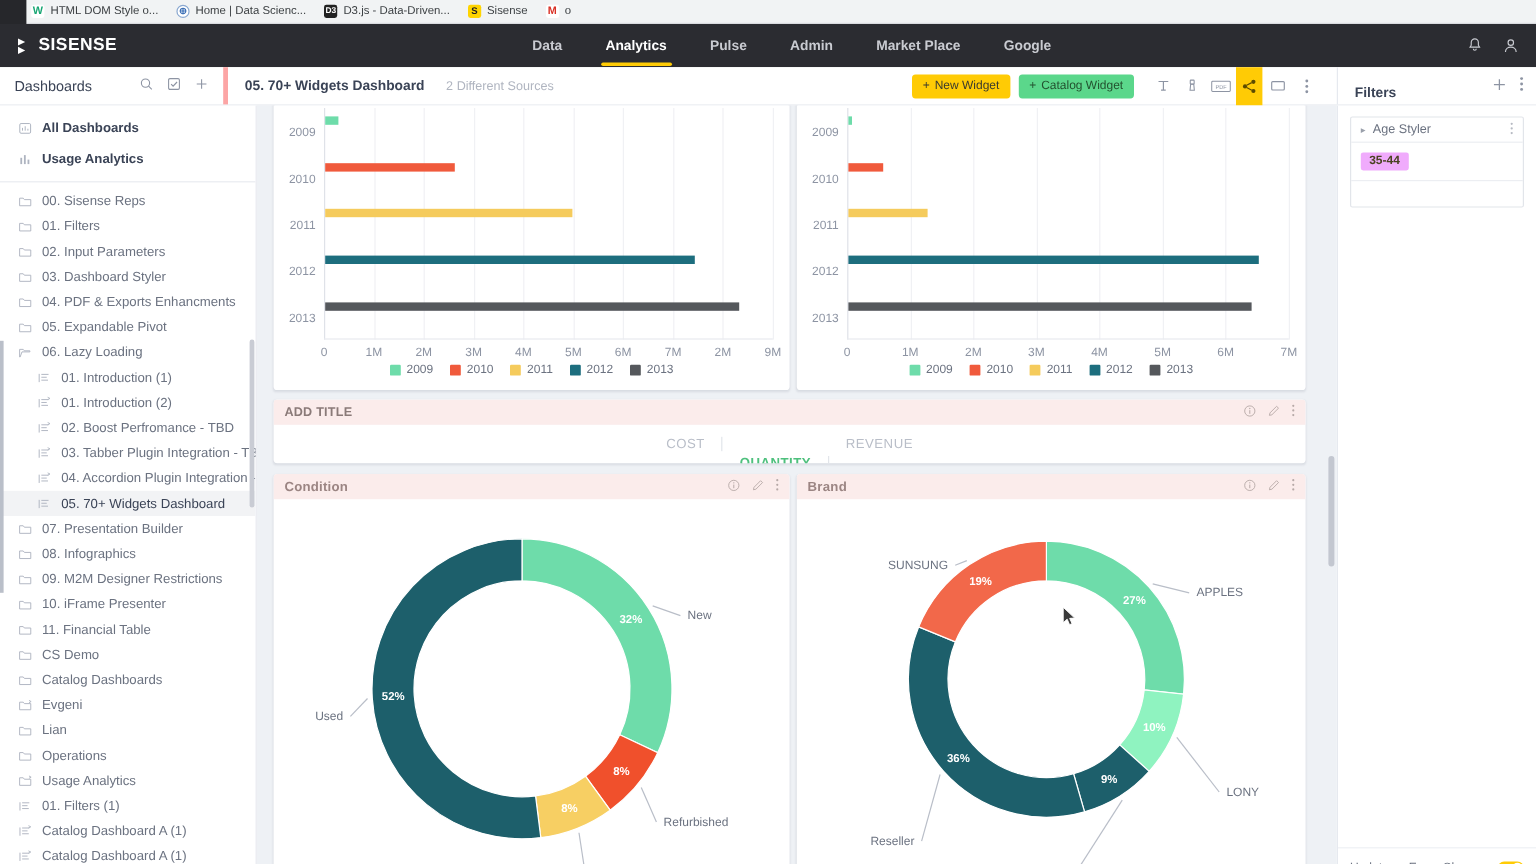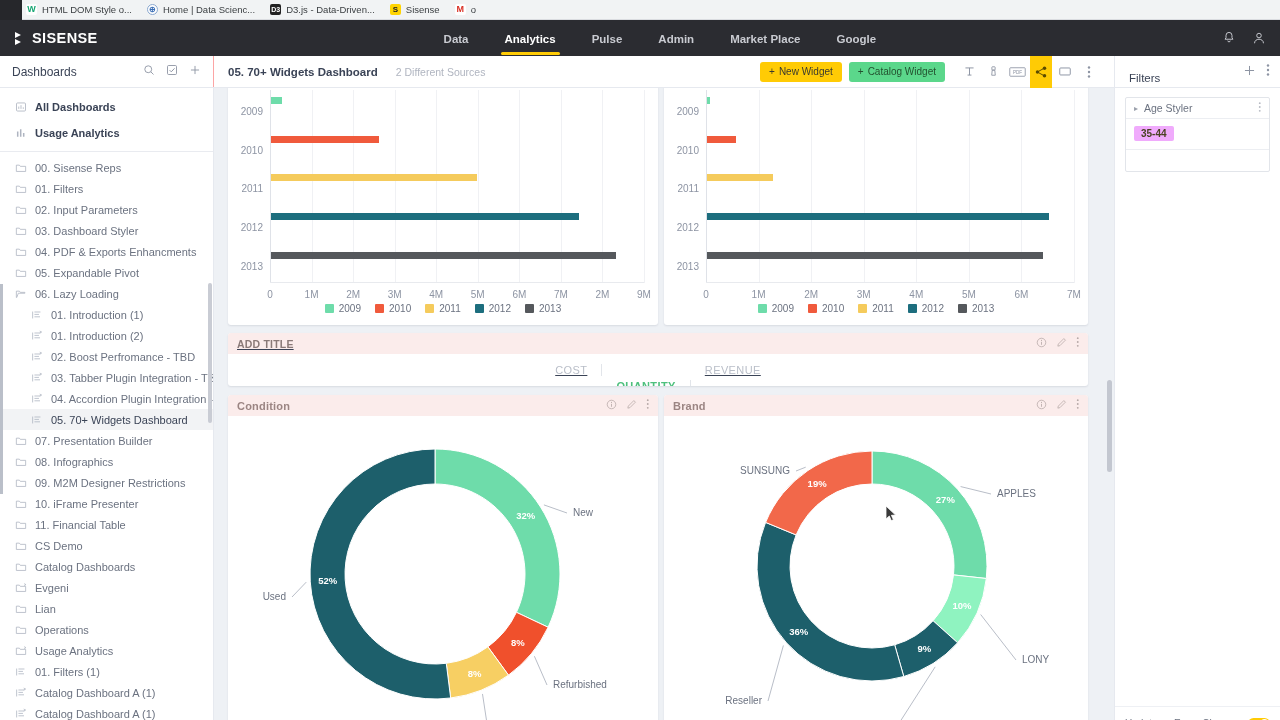--- a/index.html
+++ b/index.html
@@ -58,22 +58,22 @@
   }
   .topnav-right { display: flex; align-items: center; gap: 16px; }
   .icon-btn { color: #c9cbd1; cursor: pointer; display: flex; align-items: center; }
 
   
   .subhead {
     height: 32px; background: #ffffff; border-bottom: 1px solid #e6e9ef;
     display: flex; align-items: stretch; position: relative;
   }
   .subhead-left {
-    width: 214px; display: flex; align-items: center; padding: 0 12px;
-    border-right: 1px solid #fca5a5; gap: 16px;
+    width: 190px; display: flex; align-items: center; padding: 0 12px;
+    border-right: 4px solid #fca5a5; gap: 16px;
   }
   .dash-label { font-size: 12px; color: #3a4356; font-weight: 400; }
   .subhead-left .tools { margin-left: auto; display: flex; align-items: center; gap: 11px; color: #8d94a3; }
   .subhead-mid { flex: 1; display: flex; align-items: center; padding: 0 14px; gap: 18px; min-width: 0;}
   .dash-title { font-size: 11.5px; font-weight: 700; color: #3a4356; white-space: nowrap; }
   .dash-sub { font-size: 10.5px; color: #b0b5c0; white-space: nowrap; }
   .subhead-actions { margin-left: auto; display: flex; align-items: center; gap: 7px; }
   .btn {
     height: 20px; border-radius: 3px; font-size: 10px; display: inline-flex;
     align-items: center; gap: 4px; padding: 0 9px; border: none; cursor: pointer;
@@ -89,21 +89,21 @@
   .wtool.flag { background: #ffcb05; color: #5b4b00; height: 32px; }
   .wtool.flag::after {
     content: ""; position: absolute; bottom: -7px; left: 0; width: 0; height: 0;
     border-style: solid; border-width: 0 11px 7px 11px;
     border-color: transparent #ffcb05 transparent #ffcb05;
   }
   .subhead-right {
     width: 166px; border-left: 1px solid #e6e9ef; display: flex; align-items: center;
     padding: 0 10px 0 14px; gap: 10px;
   }
-  .filters-title { font-size: 11.5px; font-weight: 400; color: #3a4356; margin-top: 12px; }
+  .filters-title { font-size: 11.5px; font-weight: 700; color: #3a4356; margin-top: 12px; }
   .subhead-right .tools { margin-left: auto; display: flex; align-items: center; gap: 10px; color: #8d94a3; }
 
   
   .main { display: flex; height: 652px; }
 
   
   .sidebar {
     width: 214px; background: #ffffff; border-right: 1px solid #e6e9ef;
     overflow: hidden; position: relative; flex: 0 0 214px;
   }
@@ -770,21 +770,21 @@
                       <i style="background:#55585c"></i>
                       <span>2013</span>
                     </div>
                   </div>
                 </div>
             </div>
           </div>
         </div>
 
         <div class="row" style="margin-top:8px;">
-          <div class="widget" style="width:860px;text-decoration:underline;">
+          <div class="widget" style="width:860px;">
             <div class="w-head">
               <span class="w-title">ADD TITLE</span>
               <span class="w-ico">
                 <span>
                   <svg width="11" height="11" viewBox="0 0 16 16">
                       <circle cx="8" cy="8" r="6.2" fill="none" stroke="#b6a9a7" stroke-width="1.1"></circle>
                       <line x1="8" y1="7" x2="8" y2="11.4" stroke="#b6a9a7" stroke-width="1.2"></line>
                       <circle cx="8" cy="4.9" r="0.85" fill="#b6a9a7"></circle>
                     </svg>
                 </span>

